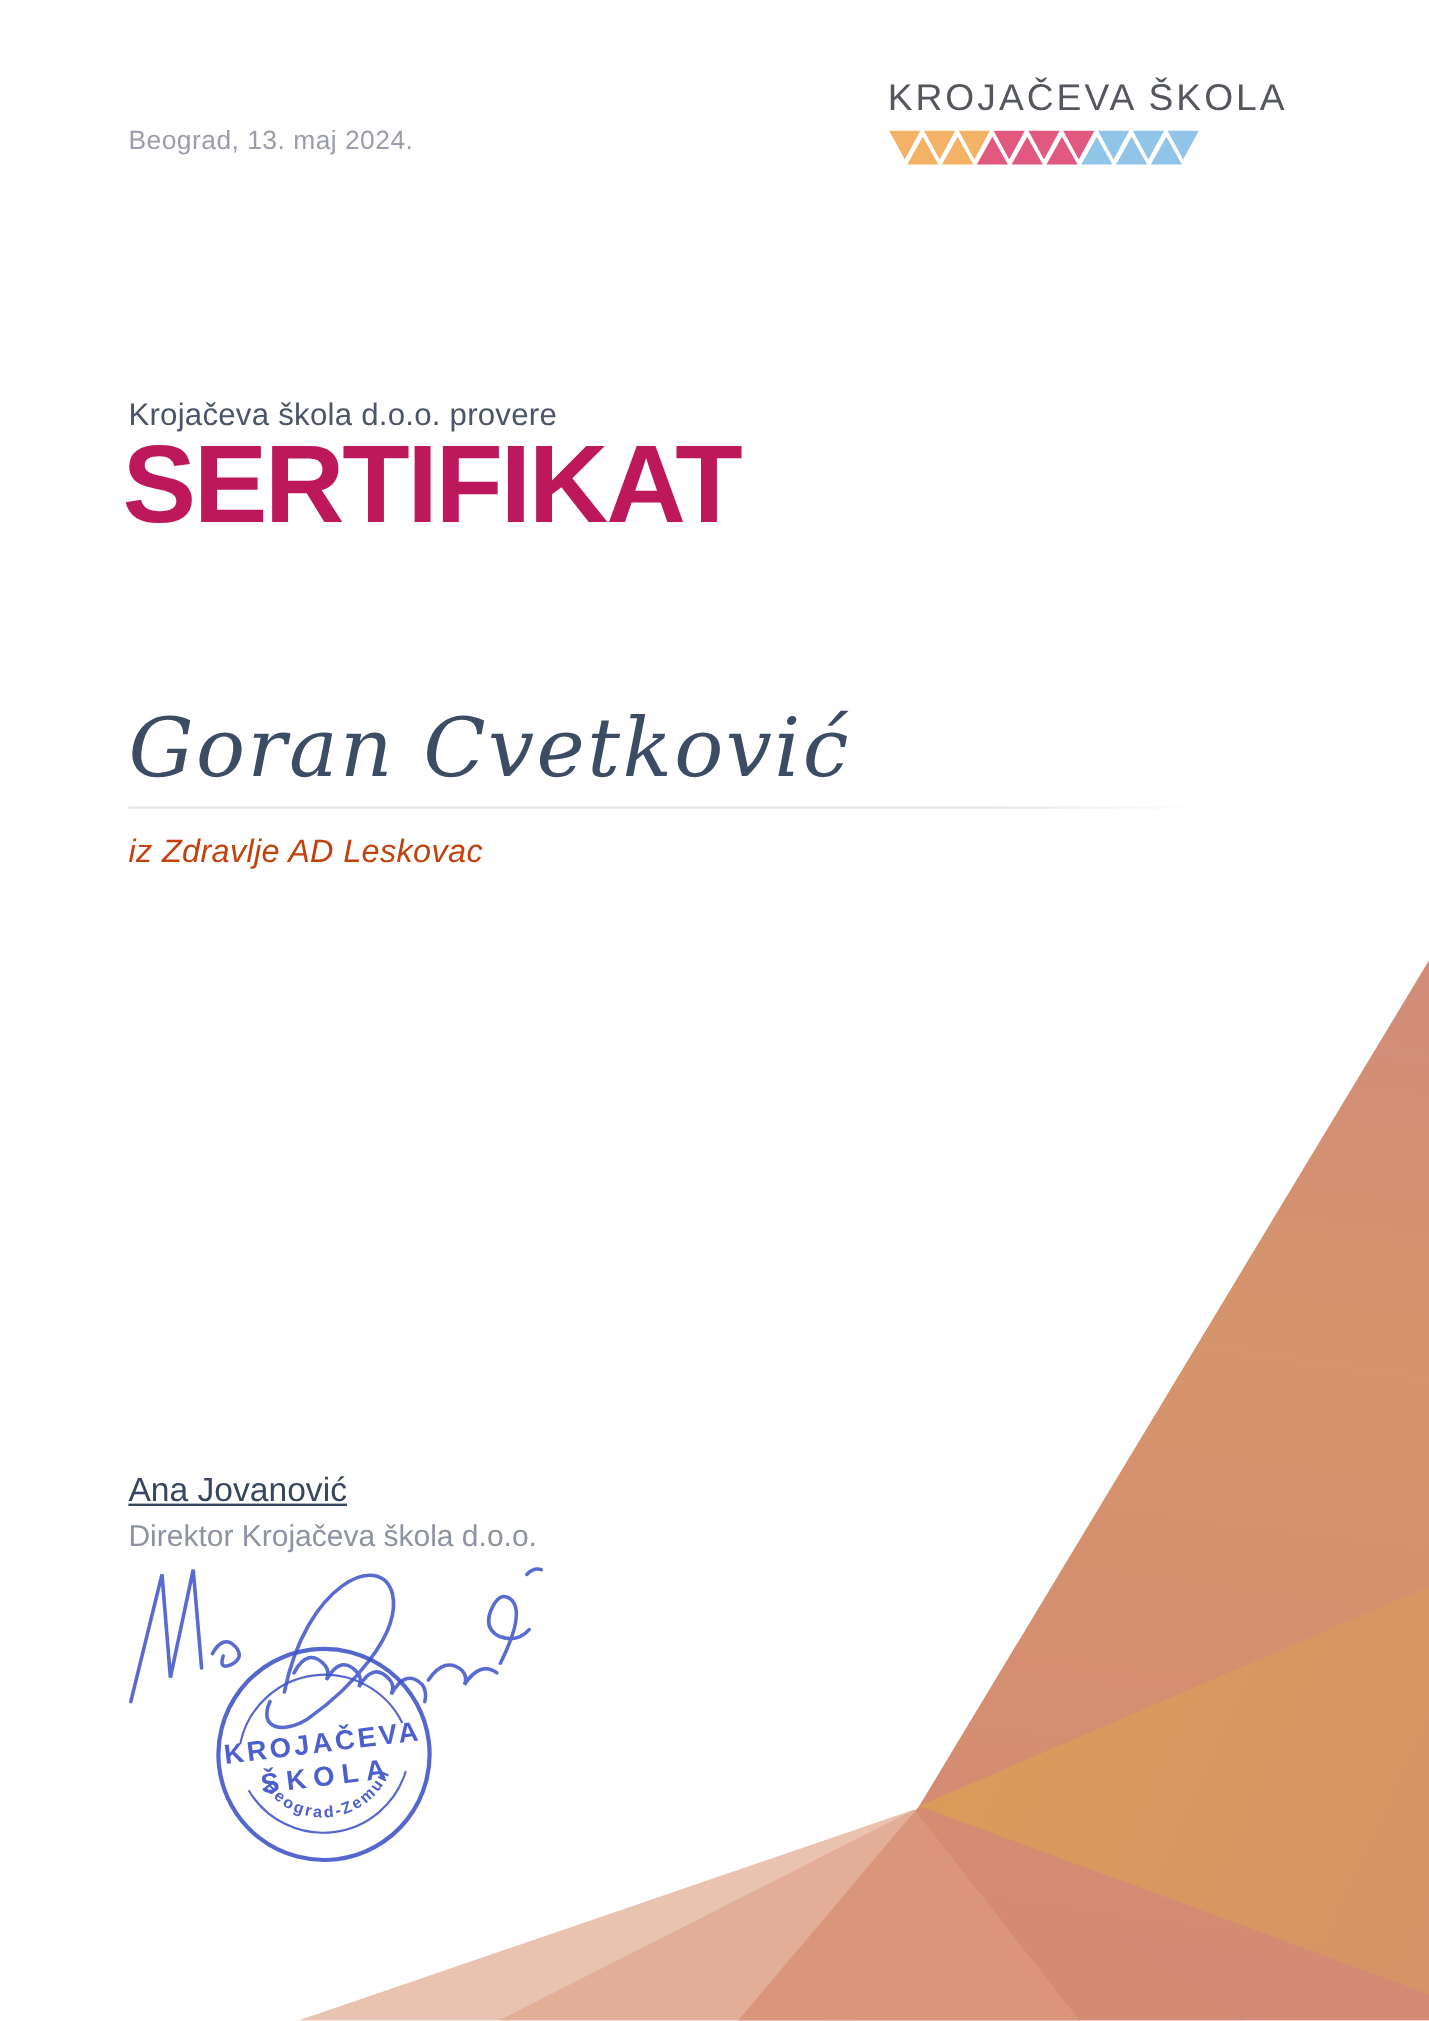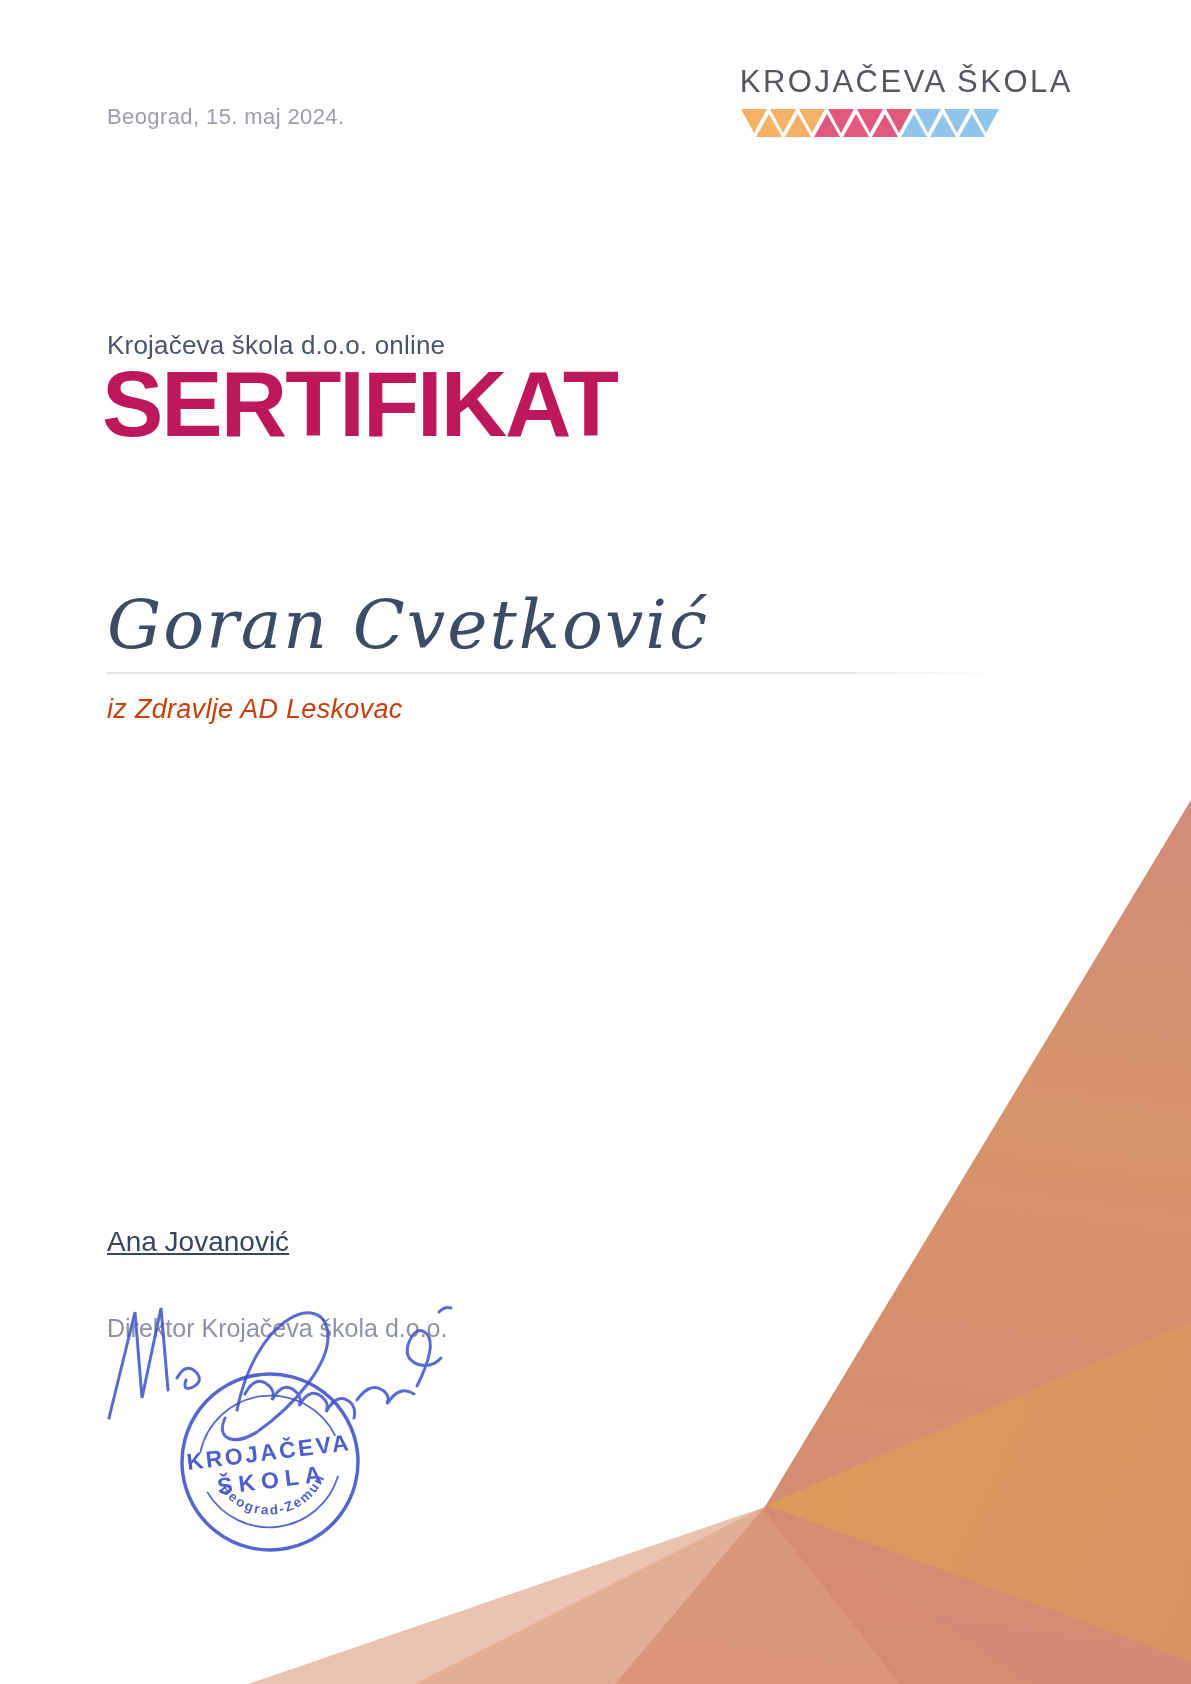--- a/index.html
+++ b/index.html
@@ -70,41 +70,41 @@
     position:absolute;left:107px;top:946px;width:886px;
     font-size:28px;line-height:1.58;color:#9496a6;letter-spacing:.2px;
   }
   .paragraph .b{font-weight:700;color:#8a8da0;}
   .sig-name{
     position:absolute;left:107px;top:1226px;
     font-size:28px;color:#36465e;font-weight:500;text-decoration:underline;
   }
   .sig-role{
     position:absolute;left:107px;top:1266px;
-    font-size:25px;color:#8e93a4;margin-top:48px;
+    font-size:25px;color:#8e93a4;
   }
   .signature-svg{position:absolute;left:95px;top:1290px;}
   .stamp-svg{position:absolute;left:176px;top:1368px;transform:rotate(-7deg);opacity:.92;}
   .stamp-text{font-family:"Liberation Sans",sans-serif;font-weight:700;fill:#3d52c8;}
 </style>
 </head>
 <body>
 
 <div class="page">
 
   <div class="decor">
     <div class="wedge-rose"></div>
     <div class="wedge-gold"></div>
     <div class="wedge-salmon-2"></div>
     <div class="wedge-salmon-1"></div>
   </div>
 
   <div class="content">
 
-    <div class="date">Beograd, 15. maj 2024.</div>
+    <div class="date">Beograd, 13. maj 2024.</div>
 
     <div class="logo">
       <div class="logo-text">KROJAČEVA ŠKOLA</div>
       <div class="logo-band">
         <svg width="261" height="30" viewBox="0 0 261 30">
 
           <polygon points="1,1 27,1 14,25" fill="#f4b266"></polygon>
           <polygon points="30,1 56,1 43,25" fill="#f4b266"></polygon>
           <polygon points="59,1 85,1 72,25" fill="#f4b266"></polygon>
           <polygon points="88,1 114,1 101,25" fill="#e25980"></polygon>
@@ -119,21 +119,21 @@
           <polygon points="74,29 100,29 87,6" fill="#e25980"></polygon>
           <polygon points="103,29 129,29 116,6" fill="#e25980"></polygon>
           <polygon points="132,29 158,29 145,6" fill="#e25980"></polygon>
           <polygon points="161,29 187,29 174,6" fill="#90c4e8"></polygon>
           <polygon points="190,29 216,29 203,6" fill="#90c4e8"></polygon>
           <polygon points="219,29 245,29 232,6" fill="#90c4e8"></polygon>
         </svg>
       </div>
     </div>
 
-    <div class="issuer">Krojačeva škola d.o.o. online</div>
+    <div class="issuer">Krojačeva škola d.o.o. provere</div>
     <div class="title">SERTIFIKAT</div>
 
     <div class="recipient-name">Goran Cvetković</div>
     <div class="name-underline"></div>
     <div class="recipient-from">iz Zdravlje AD Leskovac</div>
 
 
 
     <div class="sig-name">Ana Jovanović</div>
     <div class="sig-role">Direktor Krojačeva škola d.o.o.</div>

